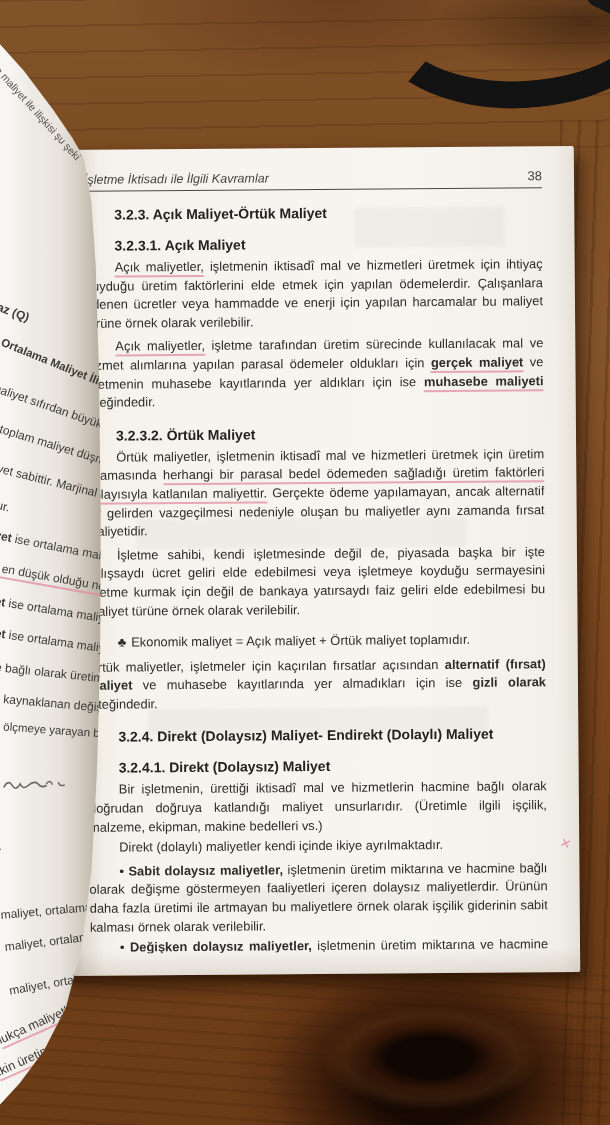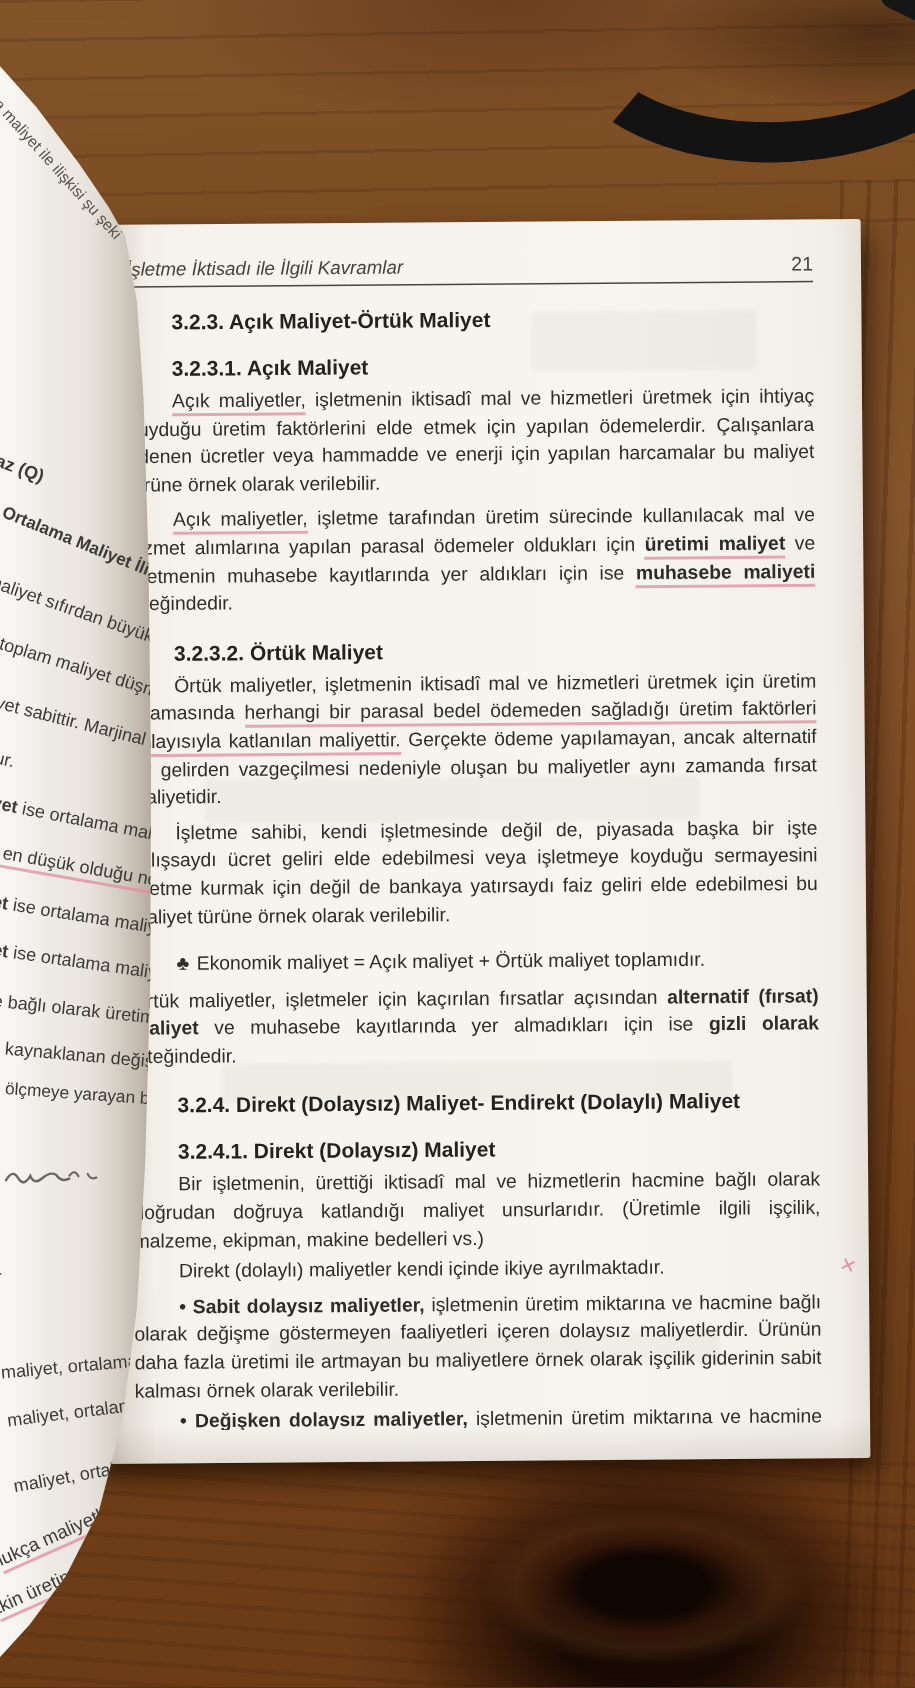--- a/index.html
+++ b/index.html
@@ -87,30 +87,30 @@
     <div class="bottom-shade"></div>
 
     <div class="ghost" style="left:300px;top:60px;width:150px;height:40px;"></div>
     <div class="ghost" style="left:80px;top:370px;width:330px;height:30px;"></div>
     <div class="ghost" style="left:90px;top:560px;width:340px;height:26px;"></div>
     <div class="ghost" style="left:120px;top:740px;width:300px;height:22px;"></div>
 
     <div class="page-inner">
       <div class="page-header">
         <span class="ptitle">İşletme İktisadı ile İlgili Kavramlar</span>
-        <span class="pnum">21</span>
+        <span class="pnum">38</span>
       </div>
       <div class="hrule"></div>
 
       <div class="h1">3.2.3. Açık Maliyet-Örtük Maliyet</div>
       <div class="h2">3.2.3.1. Açık Maliyet</div>
 
       <p class="body"><span class="pinkline">Açık maliyetler,</span><span> işletmenin iktisadî mal ve hizmetleri üretmek için ihtiyaç duyduğu üretim faktörlerini elde etmek için yapılan ödemelerdir. Çalışanlara ödenen ücretler veya hammadde ve enerji için yapılan harcamalar bu maliyet türüne örnek olarak verilebilir.</span></p>
 
-      <p class="body"><span class="pinkline">Açık maliyetler,</span><span> işletme tarafından üretim sürecinde kullanılacak mal ve hizmet alımlarına yapılan parasal ödemeler oldukları için </span><span class="b pinkline">üretimi maliyet</span><span> ve işletmenin muhasebe kayıtlarında yer aldıkları için ise </span><span class="b pinkline">muhasebe maliyeti</span><span> niteğindedir.</span></p>
+      <p class="body"><span class="pinkline">Açık maliyetler,</span><span> işletme tarafından üretim sürecinde kullanılacak mal ve hizmet alımlarına yapılan parasal ödemeler oldukları için </span><span class="b pinkline">gerçek maliyet</span><span> ve işletmenin muhasebe kayıtlarında yer aldıkları için ise </span><span class="b pinkline">muhasebe maliyeti</span><span> niteğindedir.</span></p>
 
       <div class="h2">3.2.3.2. Örtük Maliyet</div>
 
       <p class="body"><span>Örtük maliyetler, işletmenin iktisadî mal ve hizmetleri üretmek için üretim aşamasında </span><span class="pinkline">herhangi bir parasal bedel ödemeden sağladığı üretim faktörleri dolayısıyla katlanılan maliyettir.</span><span> Gerçekte ödeme yapılamayan, ancak alternatif bir gelirden vazgeçilmesi nedeniyle oluşan bu maliyetler aynı zamanda fırsat maliyetidir.</span></p>
 
       <p class="body"><span>İşletme sahibi, kendi işletmesinde değil de, piyasada başka bir işte çalışsaydı ücret geliri elde edebilmesi veya işletmeye koyduğu sermayesini işletme kurmak için değil de bankaya yatırsaydı faiz geliri elde edebilmesi bu maliyet türüne örnek olarak verilebilir.</span></p>
 
       <div class="note"><span class="club">♣</span><span>Ekonomik maliyet = Açık maliyet + Örtük maliyet toplamıdır.</span></div>
 
       <p class="body tight" style="text-indent:0;margin-top:6px;"><span>Örtük maliyetler, işletmeler için kaçırılan fırsatlar açısından </span><span class="b">alternatif (fırsat) maliyet</span><span> ve muhasebe kayıtlarında yer almadıkları için ise </span><span class="b">gizli olarak</span><span> niteğindedir.</span></p>

